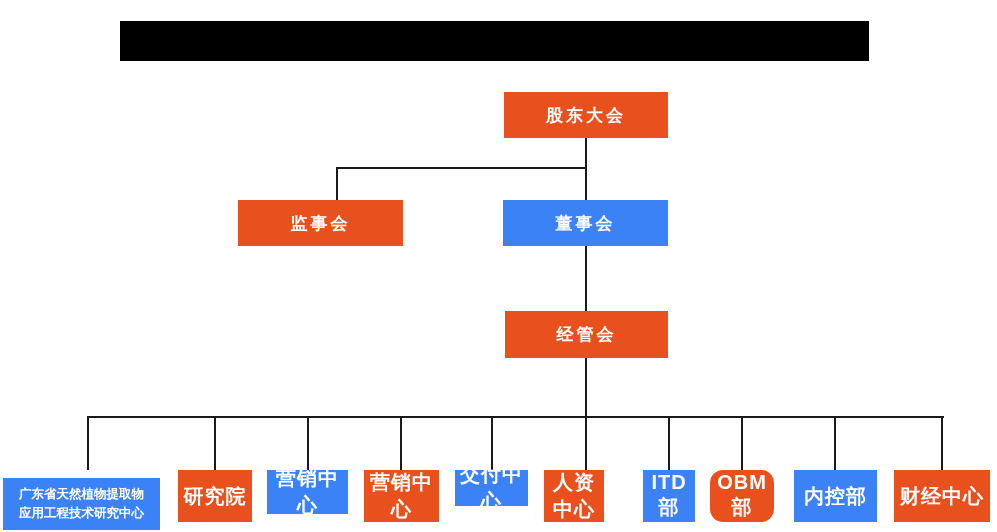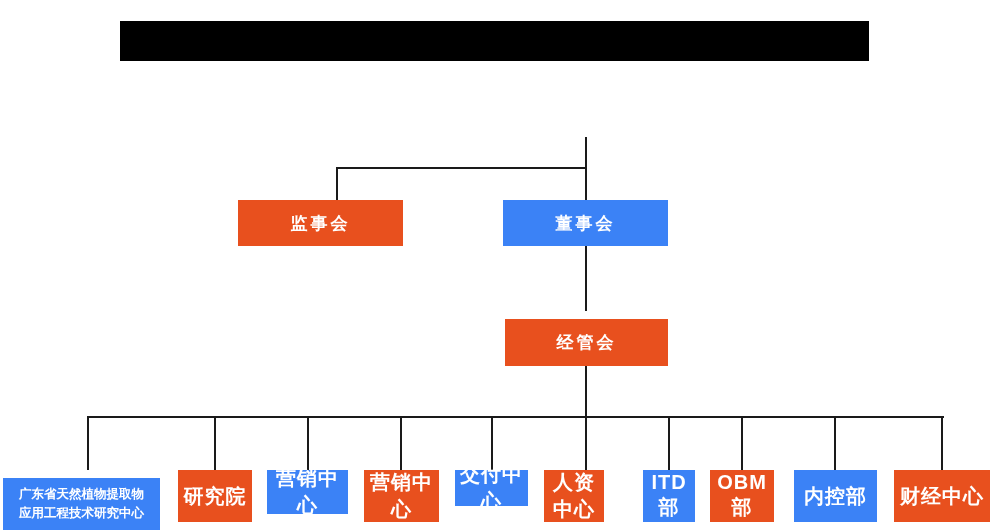--- a/index.html
+++ b/index.html
@@ -36,30 +36,31 @@
   <div class="c" style="left:214px;top:416px;width:2px;height:54px;"></div>
   <div class="c" style="left:307px;top:416px;width:2px;height:54px;"></div>
   <div class="c" style="left:400px;top:416px;width:2px;height:54px;"></div>
   <div class="c" style="left:491px;top:416px;width:2px;height:54px;"></div>
   <div class="c" style="left:585px;top:416px;width:2px;height:54px;"></div>
   <div class="c" style="left:668px;top:416px;width:2px;height:54px;"></div>
   <div class="c" style="left:741px;top:416px;width:2px;height:54px;"></div>
   <div class="c" style="left:834px;top:416px;width:2px;height:54px;"></div>
   <div class="c" style="left:941px;top:416px;width:2px;height:54px;"></div>
 
+  <div class="n dark l1" style="left:504px;top:92px;width:164px;height:46px;">股东大会</div>
 
   <div class="n dark l1" style="left:238px;top:200px;width:165px;height:46px;">监事会</div>
   <div class="n light l1" style="left:503px;top:200px;width:165px;height:46px;">董事会</div>
 
-  <div class="n dark l1" style="left:505px;top:319px;width:163px;height:47px;">经管会</div>
+  <div class="n dark l1" style="left:505px;top:311px;width:163px;height:47px;">经管会</div>
 
   <div class="n light dept-sm" style="left:3px;top:470px;width:157px;height:52px;">广东省天然植物提取物应用工程技术研究中心</div>
   <div class="n dark dept" style="left:178px;top:470px;width:74px;height:52px;">研究院</div>
   <div class="n light dept" style="left:267px;top:470px;width:81px;height:44px;">营销中心</div>
   <div class="n dark dept" style="left:364px;top:470px;width:75px;height:52px;">营销中心</div>
   <div class="n light dept" style="left:455px;top:470px;width:73px;height:36px;">交付中心</div>
   <div class="n dark dept" style="left:544px;top:470px;width:60px;height:52px;">人资中心</div>
   <div class="n light dept" style="left:643px;top:470px;width:52px;height:52px;">ITD部</div>
-  <div class="n dark dept" style="left:710px;top:470px;width:64px;height:52px;">OBM部</div>
+  <div class="n dark dept" style="left:710px;top:470px;width:64px;height:52px;border-radius:13px;">OBM部</div>
   <div class="n light dept" style="left:794px;top:470px;width:83px;height:52px;">内控部</div>
   <div class="n dark dept" style="left:894px;top:470px;width:96px;height:52px;">财经中心</div>
 
 </div>
 
 </body></html>

